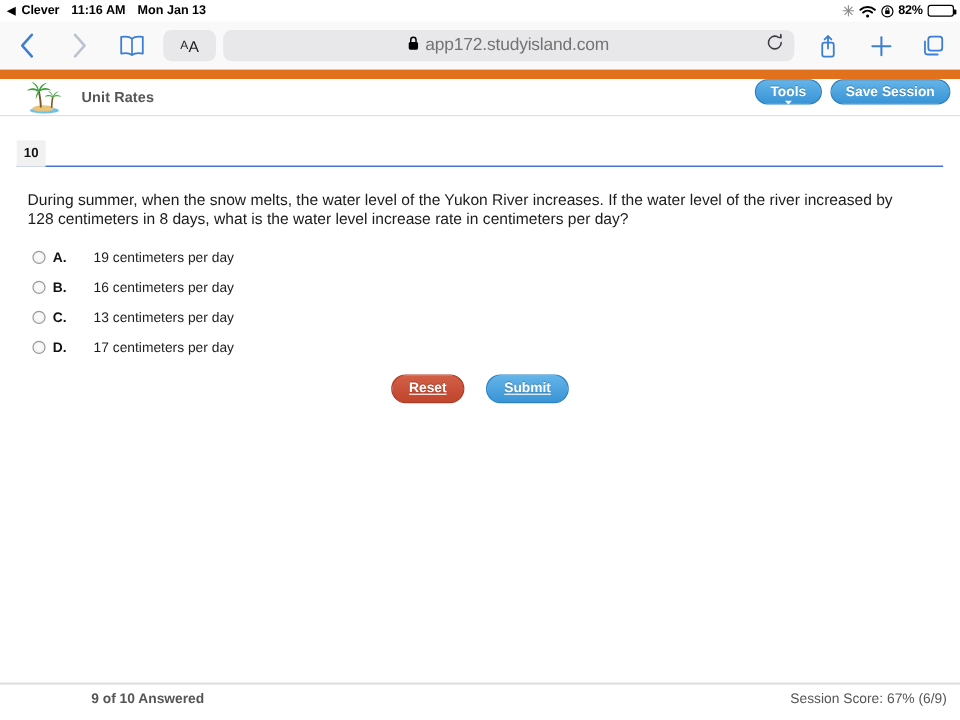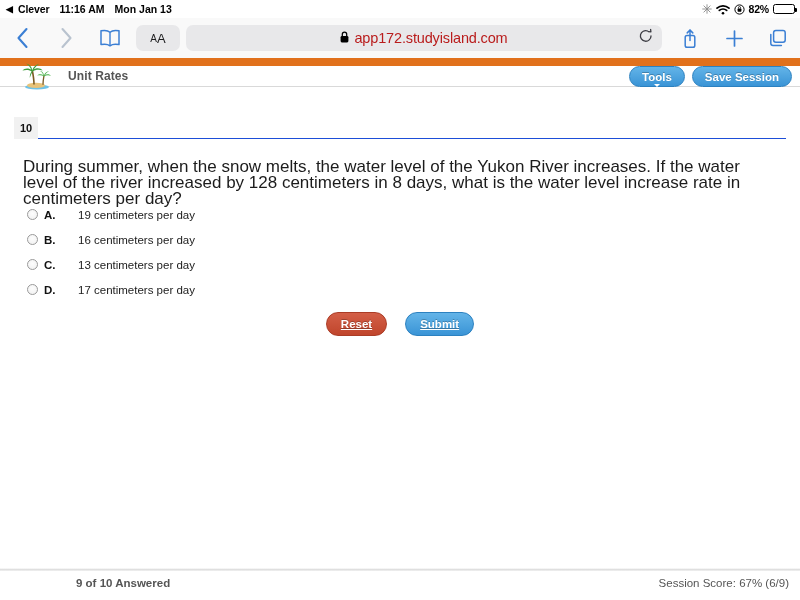--- a/index.html
+++ b/index.html
@@ -62,35 +62,35 @@
   }
   .aa-pill .small-a { font-size: 10px; }
   .urlbar {
     flex: 1; height: 26px; margin: 0 6px;
     background: #e8e8ea; border-radius: 7px;
     display: flex; align-items: center; justify-content: center;
     position: relative;
   }
   .url-inner { display: flex; align-items: center; gap: 5px; }
   .lock-icon { display: block; }
-  .url-text { font-size: 14.5px; color: #b91c1c; letter-spacing: -0.15px; }
+  .url-text { font-size: 14.5px; color: #737373; letter-spacing: -0.15px; }
   .reload {
     position: absolute; right: 9px; top: 50%; transform: translateY(-50%);
     color: #3c3c43;
   }
 
   
   .orange-bar {
     position: absolute; top: 58px; left: 0; width: 800px; height: 8px;
     background: #e1711c;
   }
 
   
   .si-header {
-    position: absolute; top: 66px; left: 0; width: 800px; height: 21px;
+    position: absolute; top: 66px; left: 0; width: 800px; height: 31px;
     background: #ffffff;
     border-bottom: 1px solid #d9d9d9;
     display: flex; align-items: center;
   }
   .si-logo { width: 46px; height: 29px; margin-left: 14px; position: relative; }
   .si-title {
     font-size: 12px; font-weight: bold; color: #555;
     margin-left: 8px; letter-spacing: 0.1px;
   }
   .si-header-right {
@@ -127,21 +127,21 @@
     position: absolute; left: 0; top: 0;
     width: 24px; height: 22px;
     background: #f1f1f1;
     display: flex; align-items: center; justify-content: center;
     font-size: 11px; font-weight: bold; color: #111;
     cursor: pointer;
   }
 
   .question-text {
     position: absolute; top: 62px; left: 23px; width: 740px;
-    font-size: 17px; color: #1c1c1c; line-height: 16px;
+    font-size: 13px; color: #1c1c1c; line-height: 16px;
   }
 
   .options { position: absolute; top: 105px; left: 27px; }
   .option-row {
     display: flex; align-items: center; height: 25px;
     cursor: pointer;
   }
   .radio {
     width: 11px; height: 11px; border-radius: 50%;
     border: 1px solid #9a9a9a;

